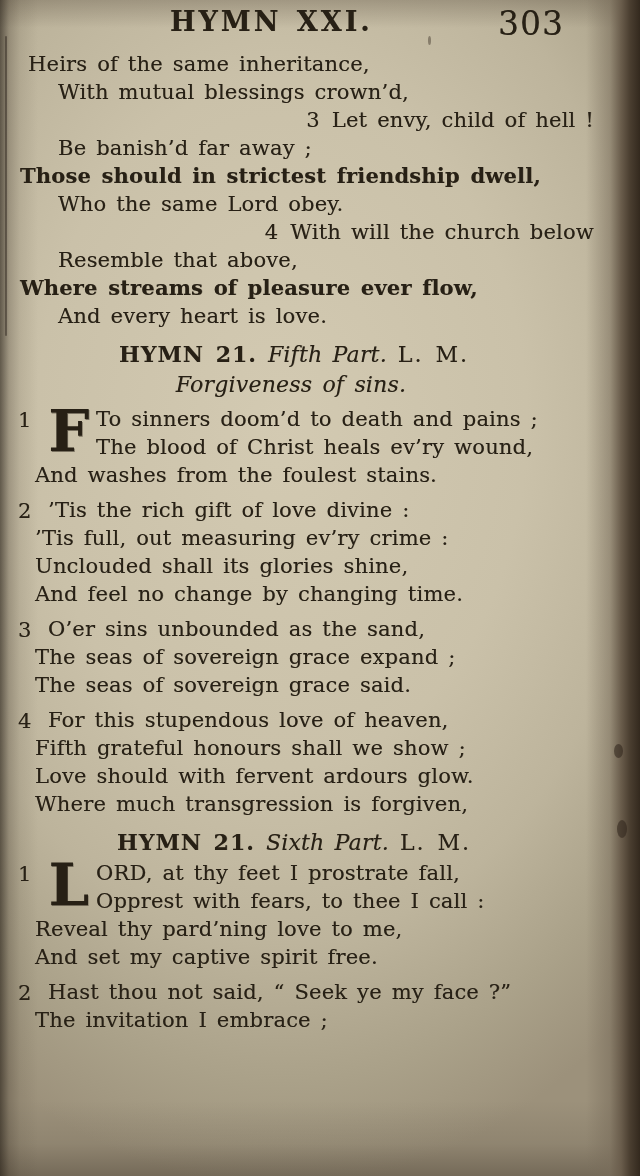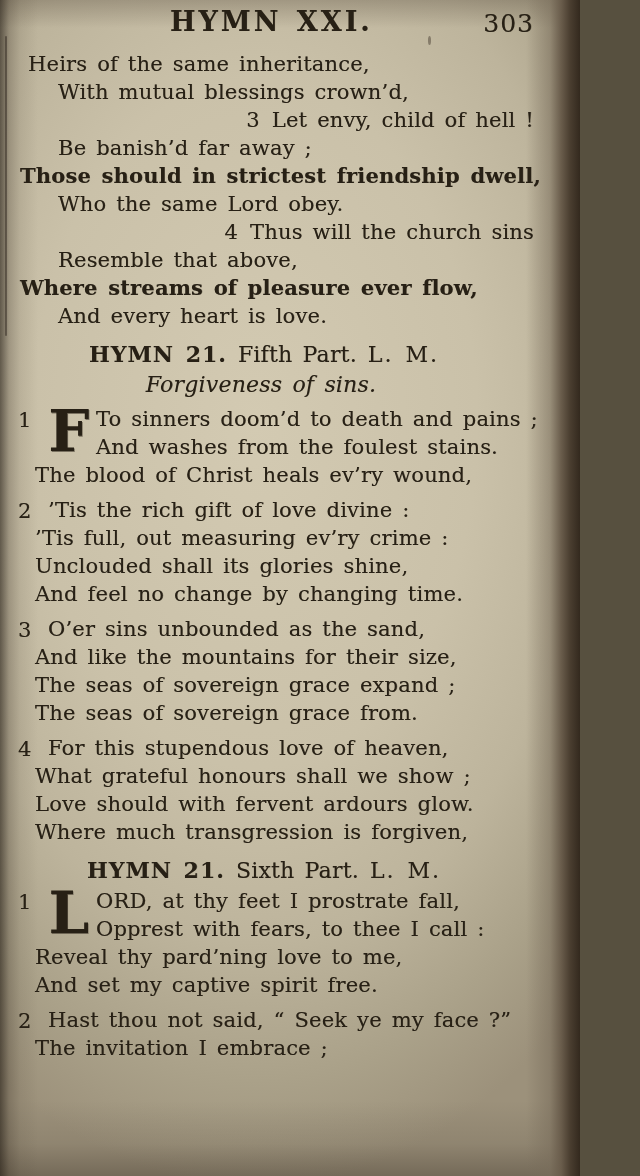--- a/index.html
+++ b/index.html
@@ -1,21 +1,21 @@
 <!DOCTYPE html>
 <html><head>
 <meta charset="utf-8">
 <title>Hymn Book Page</title>
 <style>
   * { margin:0; padding:0; box-sizing:border-box; }
   html,body { width:640px; height:1176px; }
   body { background:#57503f; font-family:"DejaVu Serif","Liberation Serif",serif; }
 
   .page {
-    position:relative; width:580px; height:1176px; overflow:hidden;
+    position:relative; width:640px; height:1176px; overflow:hidden;
     color:#272015;
     background:
       linear-gradient(to left, #33291e 0px, #4a3e30 10px, #6a5d4c 19px, rgba(120,108,90,0.55) 30px, rgba(120,108,90,0) 54px),
       linear-gradient(to right, rgba(35,28,20,0.62) 0px, rgba(55,45,34,0.28) 9px, rgba(80,70,55,0.12) 20px, rgba(80,70,55,0) 38px),
       linear-gradient(to bottom, rgba(70,58,45,0.28) 0px, rgba(70,58,45,0) 28px),
       linear-gradient(to top, rgba(52,42,32,0.38) 0px, rgba(52,42,32,0.12) 32px, rgba(52,42,32,0) 75px),
       radial-gradient(ellipse 85% 65% at 44% 36%, #d3cab2 0%, #cac1a9 45%, #bdb49c 68%, #aaa189 86%, #9c917b 100%);
   }
 
   .crease { position:absolute; left:5px; top:36px; width:2px; height:300px;
@@ -24,33 +24,33 @@
   .speck.s1 { left:614px; top:744px; width:9px;  height:14px; }
   .speck.s2 { left:617px; top:820px; width:10px; height:18px; }
   .speck.s3 { left:428px; top:36px;  width:3px;  height:9px; background:rgba(45,35,25,0.4); }
 
   .content { position:relative; padding:8px 46px 0 18px;
              font-size:21px; line-height:28px; letter-spacing:.2px; word-spacing:3px;
              text-shadow:0.3px 0.3px 0.3px rgba(39,32,21,0.4); }
 
   .running-header { position:relative; height:42px; }
   .rh-title { position:absolute; left:152px; top:0; font-size:27px; font-weight:bold; letter-spacing:3px; }
-  .rh-num   { position:absolute; right:0; top:2px; font-size:25px; letter-spacing:1px; }
+  .rh-num   { position:absolute; right:30px; top:2px; font-size:33px; letter-spacing:1px; }
 
   .stanza { margin-bottom:4px; }
   .line   { white-space:nowrap; }
   .i0 { margin-left:2px;font-weight:bold; }
   .iA { margin-left:10px; }
   .iB { margin-left:40px; }
   .iC { margin-left:32px;text-align:right; }
   .vnum { display:inline-block; margin-right:12px; }
 
   .hymn-heading { text-align:center; margin:10px 0 2px; font-size:22px; transform:translateX(-12px); white-space:nowrap; }
   .h-title { font-weight:bold; letter-spacing:1px; }
-  .h-part  { margin:14px 11px; }
+  .h-part  { font-style:italic; margin:14px 11px; }
   .h-meter { letter-spacing:2px; }
   .hymn-subtitle { text-align:center; font-style:italic; font-size:22px; margin:0 30px 6px 0; }
 
   .verse { position:relative; padding-left:30px; margin-bottom:7px; }
   .vnum-hang { position:absolute; left:0; top:1px; }
   .vline { white-space:nowrap; }
   .vline.cont { margin-left:-13px; }
   .dropcap { float:left; font-size:58px; line-height:50px; height:52px; width:42px;
              font-weight:bold; margin:1px 6px 0 0; text-align:center;
              text-shadow:0.6px 0.6px 0.5px rgba(39,32,21,0.5); }
@@ -75,60 +75,59 @@
     <div class="stanza">
       <div class="line iA">Heirs of the same inheritance,</div>
       <div class="line iB">With mutual blessings crown’d,</div>
       <div class="line iC">
         <span class="vnum">3</span><span>Let envy, child of hell !</span>
       </div>
       <div class="line iB">Be banish’d far away ;</div>
       <div class="line i0">Those should in strictest friendship dwell,</div>
       <div class="line iB">Who the same Lord obey.</div>
       <div class="line iC">
-        <span class="vnum">4</span><span>Thus will the church sins</span>
+        <span class="vnum">4</span><span>With will the church below</span>
       </div>
       <div class="line iB">Resemble that above,</div>
       <div class="line i0">Where streams of pleasure ever flow,</div>
       <div class="line iB">And every heart is love.</div>
     </div>
 
     <div class="hymn-heading">
       <span class="h-title">HYMN 21.</span><span class="h-part">Fifth Part.</span><span class="h-meter">L. M.</span>
     </div>
     <div class="hymn-subtitle">Forgiveness of sins.</div>
 
     <div class="verse">
       <span class="vnum-hang">1</span>
       <span class="dropcap">F</span>
       <div class="vline dl2">To sinners doom’d to death and pains ;</div>
+      <div class="vline cont">The blood of Christ heals ev’ry wound,</div>
       <div class="vline cont">And washes from the foulest stains.</div>
-      <div class="vline cont">The blood of Christ heals ev’ry wound,</div>
     </div>
 
     <div class="verse">
       <span class="vnum-hang">2</span>
       <div class="vline">’Tis the rich gift of love divine :</div>
       <div class="vline cont">’Tis full, out measuring ev’ry crime :</div>
       <div class="vline cont">Unclouded shall its glories shine,</div>
       <div class="vline cont">And feel no change by changing time.</div>
     </div>
 
     <div class="verse">
       <span class="vnum-hang">3</span>
       <div class="vline">O’er sins unbounded as the sand,</div>
-      <div class="vline cont">And like the mountains for their size,</div>
       <div class="vline cont">The seas of sovereign grace expand ;</div>
-      <div class="vline cont">The seas of sovereign grace from.</div>
+      <div class="vline cont">The seas of sovereign grace said.</div>
     </div>
 
     <div class="verse">
       <span class="vnum-hang">4</span>
       <div class="vline">For this stupendous love of heaven,</div>
-      <div class="vline cont">What grateful honours shall we show ;</div>
+      <div class="vline cont">Fifth grateful honours shall we show ;</div>
       <div class="vline cont">Love should with fervent ardours glow.</div>
       <div class="vline cont">Where much transgression is forgiven,</div>
     </div>
 
     <div class="hymn-heading">
       <span class="h-title">HYMN 21.</span><span class="h-part">Sixth Part.</span><span class="h-meter">L. M.</span>
     </div>
 
     <div class="verse">
       <span class="vnum-hang">1</span>

